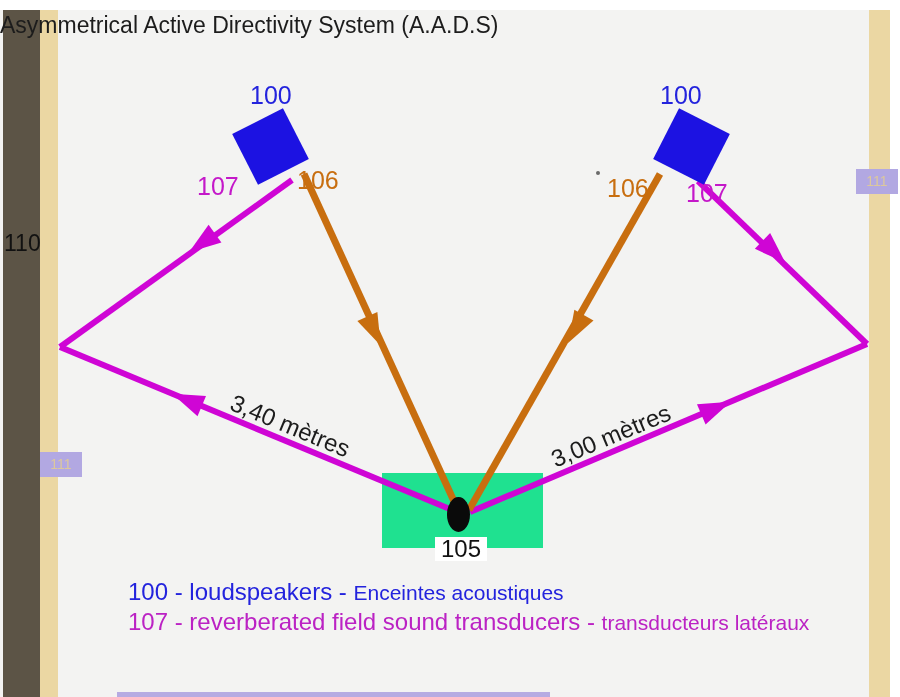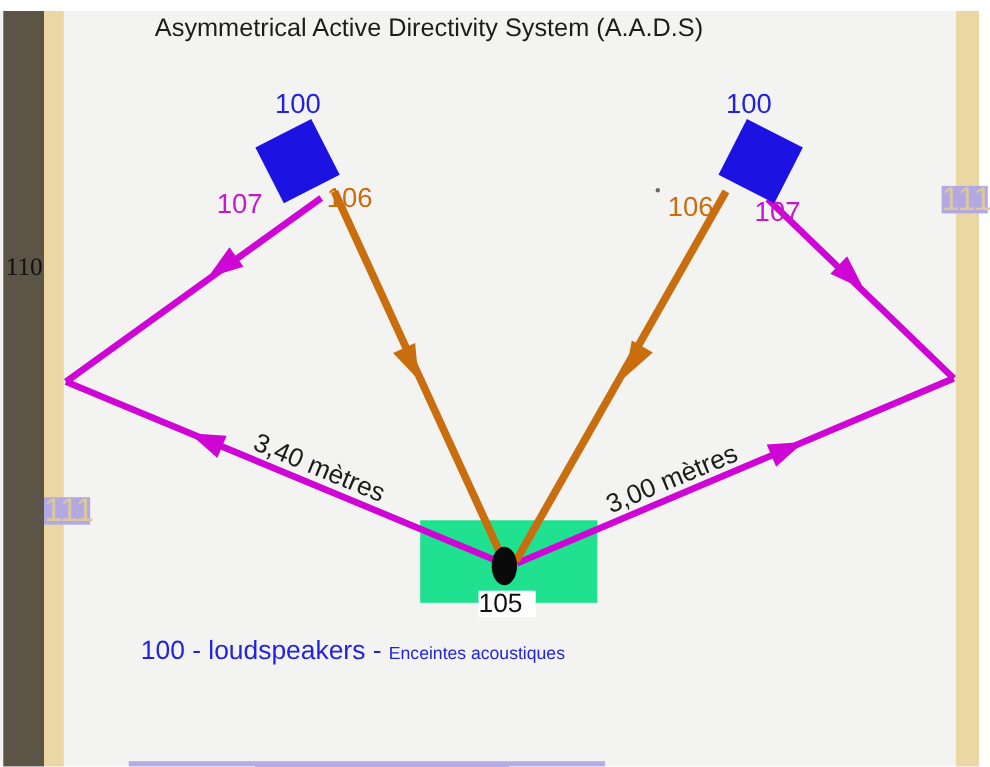--- a/index.html
+++ b/index.html
@@ -6,53 +6,53 @@
   html,body { width:900px; height:697px; background:#ffffff; font-family:"Liberation Sans", sans-serif; }
   #stage { position:relative; width:900px; height:697px; overflow:hidden; background:#ffffff; }
 
   .abs { position:absolute; }
 
   #main-bg { left:0; top:10px; width:890px; height:687px; }
   #wall-dark { left:3px; top:10px; width:37px; height:687px; }
   #wall-beige-left { left:40px; top:10px; width:18px; height:687px; }
   #wall-beige-right { left:869px; top:10px; width:21px; height:687px; }
 
-  #title { left:0; top:12px; width:780px; text-align:center; font-size:23px; color:#1c1c1c; }
+  #title { left:0; top:12px; width:780px; text-align:left; font-size:23px; color:#1c1c1c; }
 
   .speaker { width:57px; height:57px; }
   #speaker-left { left:242px; top:118px; transform:rotate(-27deg); }
   #speaker-right { left:663px; top:118px; transform:rotate(27deg); }
 
   .num-label { font-size:25px; width:60px; }
   #label-100-left { left:250px; top:81px; }
   #label-100-right { left:660px; top:81px; }
   #label-107-left { left:197px; top:172px; }
   #label-106-left { left:297px; top:166px; }
   #label-106-right { left:607px; top:174px; }
   #label-107-right { left:686px; top:179px; }
 
   .dist-label { font-size:24px; color:#1c1c1c; width:140px; text-align:center; }
   #dist-left { left:220px; top:412px; transform:rotate(22.5deg); }
   #dist-right { left:541px; top:422px; transform:rotate(-22.5deg); }
 
   #listener-zone { left:382px; top:473px; width:161px; height:75px; }
   #head { left:447px; top:497px; width:23px; height:35px; border-radius:50%; background:#0a0a0a; }
-  #head-label-box { left:435px; top:537px; width:52px; height:24px; background:#ffffff; text-align:left; font-size:24px; color:#111; line-height:24px; }
+  #head-label-box { left:435px; top:537px; width:52px; height:24px; background:#ffffff; text-align:center; font-size:24px; color:#111; line-height:24px; }
 
-  #label-110 { left:4px; top:230px; width:36px; text-align:center; font-size:23px; color:#111;font-family:Liberation Serif, serif; }
-  .badge { font-size:30px; text-align:center; line-height:25px; }
+  #label-110 { left:4px; top:230px; width:36px; text-align:center; font-size:23px; color:#111; }
+  .badge { font-size:14px; text-align:center; line-height:25px; }
   #badge-111-left { left:40px; top:452px; width:42px; height:25px; }
   #badge-111-right { left:856px; top:169px; width:42px; height:25px; }
 
   #bottom-strip { left:117px; top:692px; width:433px; height:5px; }
 
   #legend { left:128px; top:577px; width:760px; }
   .legend-line { height:29.5px; line-height:29.5px; white-space:nowrap; }
   .legend-main { font-size:24px; }
-  .legend-fr { font-size:16px; }
+  .legend-fr { font-size:21px; }
 
   #tiny-dot { left:596px; top:171px; width:4px; height:4px; border-radius:50%; background:#6a6a6a; }
 
   svg.overlay { position:absolute; left:0; top:0; }
 </style>
 </head>
 <body>
 
 <div id="stage">
 
@@ -104,17 +104,20 @@
 
   <div id="badge-111-left" class="abs badge" style="color: rgb(220, 200, 156); background: rgb(178, 168, 226);">111</div>
   <div id="badge-111-right" class="abs badge" style="color: rgb(220, 200, 156); background: rgb(178, 168, 226);">111</div>
 
   <div id="tiny-dot" class="abs"></div>
 
   <div id="legend" class="abs">
     <div class="legend-line" style="color: rgb(35, 35, 221);">
       <span class="legend-main">100 - loudspeakers</span><span class="legend-main"> - </span><span class="legend-fr">Enceintes acoustiques</span>
     </div>
+    <div class="legend-line" style="color: rgb(187, 34, 196);">
+      <span class="legend-main">107 - reverberated field sound transducers</span><span class="legend-main"> - </span><span class="legend-fr">transducteurs latéraux</span>
+    </div>
   </div>
 
   <div id="bottom-strip" class="abs" style="background: rgb(182, 171, 226);"></div>
 
 </div>
 
 </body></html>

